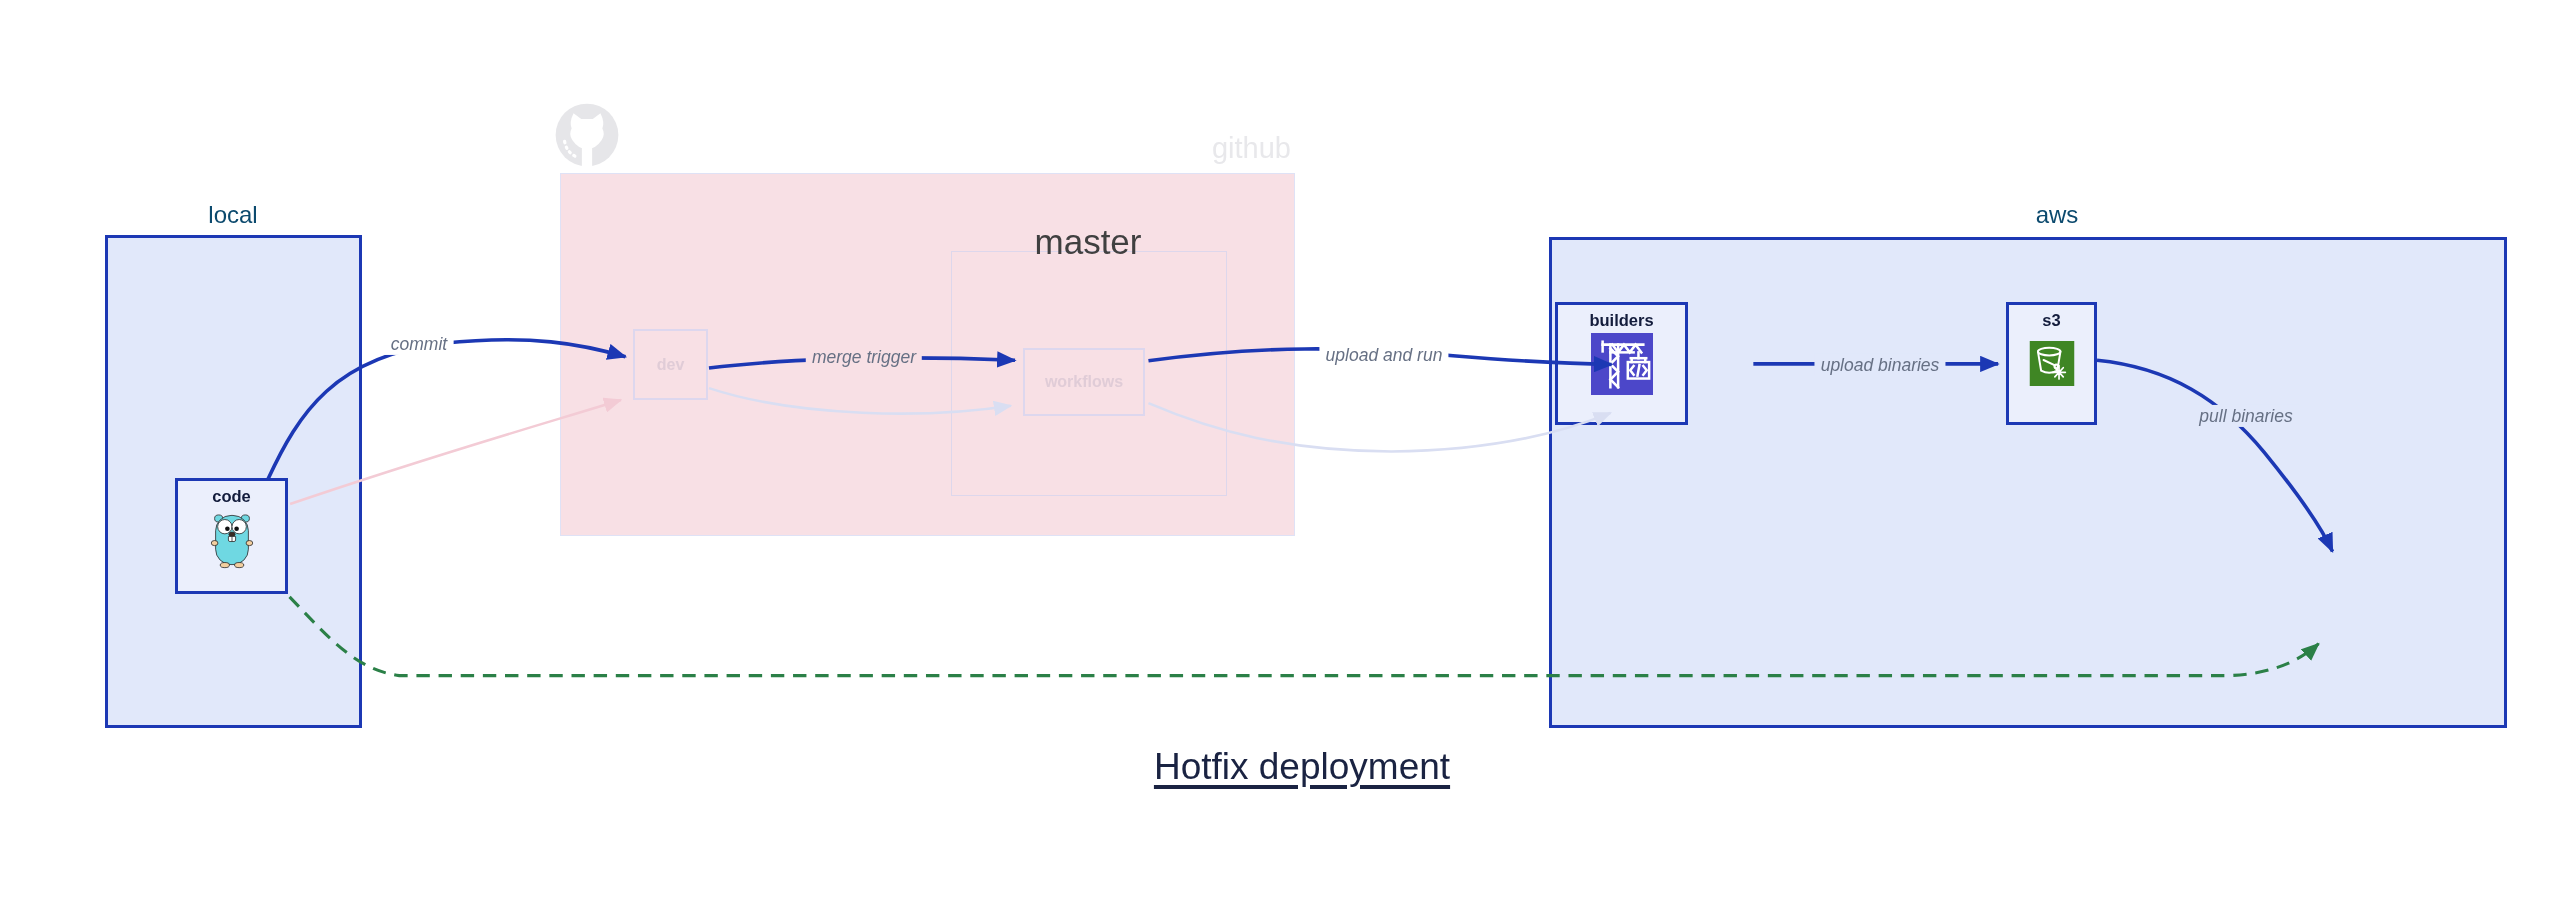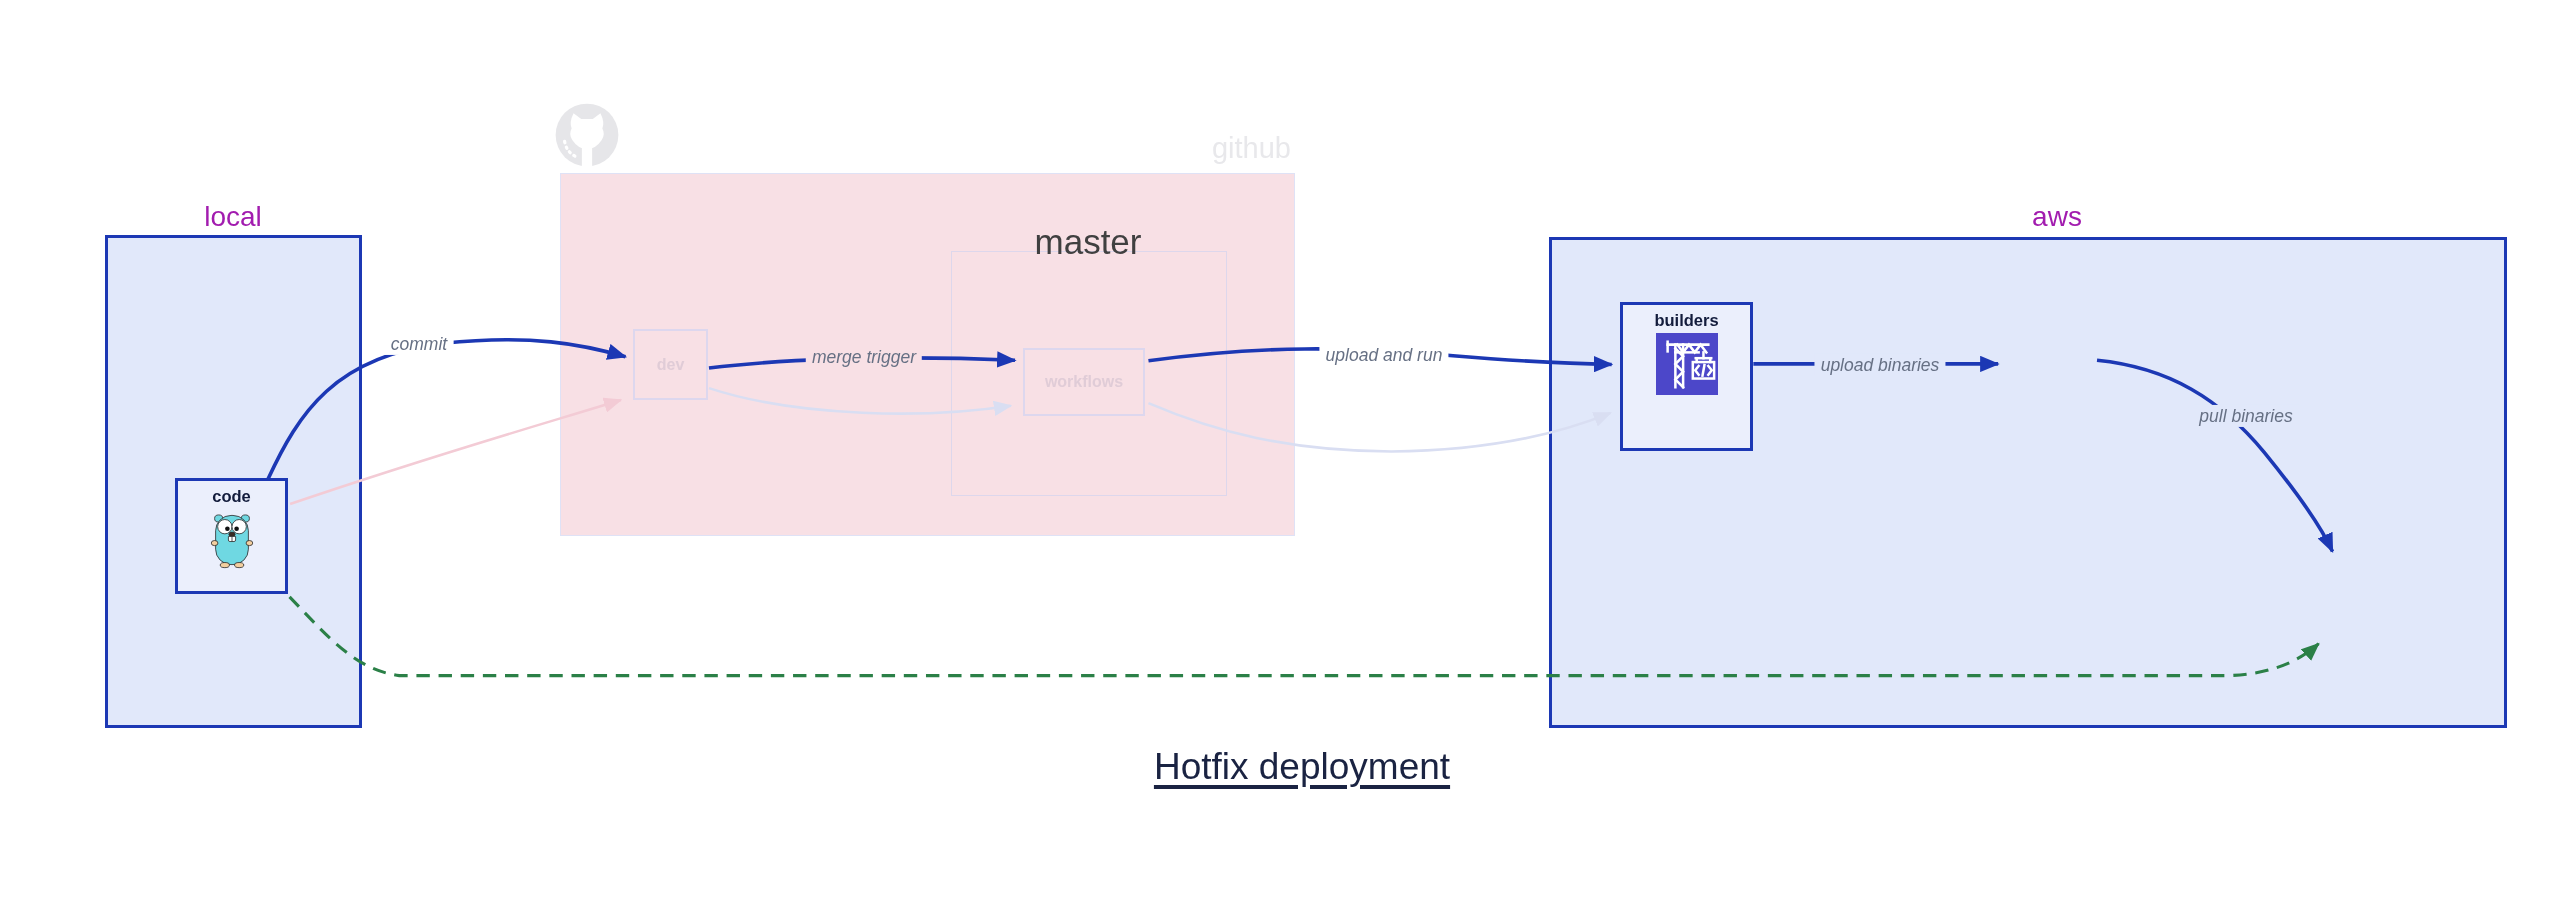--- a/index.html
+++ b/index.html
@@ -4,21 +4,21 @@
 <style>
   html,body { margin:0; padding:0; background:#fff; }
   .canvas { position:relative; width:2604px; height:902px; background:#ffffff;
             font-family:"Liberation Sans", sans-serif; overflow:hidden; }
 
   .container-box { position:absolute; box-sizing:border-box; z-index:1; }
   .cb-strong { border:3.1px solid #1c38b4; background:#e1e8fa; }
   .cb-github { border:1.5px solid #dfe2f6; background:#f8e0e5; }
   .cb-master { border:1.5px solid #ddd7ec; background:transparent; }
 
-  .container-label { position:absolute; z-index:2; font-size:28px; color:#a21caf; white-space:nowrap; }
+  .container-label { position:absolute; z-index:2; font-size:24px; color:#0c4a6e; white-space:nowrap; }
   .center-x { transform:translateX(-50%); }
   .lbl-github { font-size:29px; color:#e8e8eb; }
   .lbl-master { font-size:35px; color:#404040; }
 
   .node { position:absolute; box-sizing:border-box; z-index:4; }
   .node-strong { border:3.1px solid #1c38b4; background:#ebeffc; }
   .node-faded  { border:2.1px solid #ddd7ee; background:transparent;
                  display:flex; align-items:center; justify-content:center; }
   .node-label { position:absolute; top:6.2px; left:0; width:100%; text-align:center;
                 font-weight:bold; font-size:16.5px; color:#131c3c; }
@@ -86,21 +86,21 @@
   </div>
 
   <div class="node node-faded" style="left:633px; top:329px; width:75px; height:71px;">
     <span class="node-label-faded">dev</span>
   </div>
 
   <div class="node node-faded" style="left:1023px; top:348px; width:122px; height:68px;">
     <span class="node-label-faded">workflows</span>
   </div>
 
-  <div class="node node-strong" style="left:1620px; top:302px; width:133px; height:149px;">
+  <div class="node node-strong" style="left:1555px; top:302px; width:133px; height:123px;">
     <div class="node-label">builders</div>
     <svg class="icon-square" style="top:28px;" width="62" height="62" viewBox="0 0 64 64">
       <rect x="0" y="0" width="64" height="64" fill="#4c47c9"></rect>
       <g stroke="#ffffff" stroke-width="2.6" fill="none" stroke-linecap="square">
         <path d="M12 9 v10"></path>
         <path d="M12 12 h42"></path>
         <path d="M20 20 h24"></path>
         <path d="M22 12 l6 8 l6 -8 l6 8 l6 -8 l6 8"></path>
         <path d="M20 12 v44 M28 12 v44"></path>
         <path d="M20 16 l8 8 l-8 8 l8 8 l-8 8 l8 8"></path>
@@ -108,20 +108,35 @@
         <path d="M41 26 h16"></path>
         <path d="M42 26 v4 M56 26 v4"></path>
         <rect x="38" y="30" width="22" height="17"></rect>
         <path d="M44 34 l-3.5 4.5 l3.5 4.5"></path>
         <path d="M54 34 l3.5 4.5 l-3.5 4.5"></path>
         <path d="M50 33 l-2 11"></path>
       </g>
     </svg>
   </div>
 
+  <div class="node node-strong" style="left:2006px; top:302px; width:91px; height:123px;">
+    <div class="node-label">s3</div>
+    <svg class="icon-square" style="top:36px;" width="45" height="45" viewBox="0 0 64 64">
+      <rect x="0" y="0" width="64" height="64" fill="#3f8624"></rect>
+      <g stroke="#ffffff" stroke-width="2.8" fill="none" stroke-linecap="round">
+        <ellipse cx="28" cy="15" rx="16" ry="5.5"></ellipse>
+        <path d="M12 15 l4.5 27 q11.5 6 23 0 l4.5 -27"></path>
+        <path d="M20 27 l17 8"></path>
+        <circle cx="38" cy="36" r="2.6"></circle>
+      </g>
+      <g stroke="#ffffff" stroke-width="2.4" fill="none" stroke-linecap="round">
+        <path d="M42 35 v19 M33 44.5 h18 M36 38 l12 13 M48 38 l-12 13"></path>
+      </g>
+    </svg>
+  </div>
 
 
   <svg class="edges" width="2604" height="902" viewBox="0 0 5054 1750">
     <defs>
       <marker id="arrBlue" viewBox="0 0 12 10" refX="11" refY="5" markerWidth="38" markerHeight="32" orient="auto" markerUnits="userSpaceOnUse">
           <path d="M0 0 L12 5 L0 10 Z" fill="#1c38b4"></path>
         </marker>
       <marker id="arrGreen" viewBox="0 0 12 10" refX="11" refY="5" markerWidth="36" markerHeight="30" orient="auto" markerUnits="userSpaceOnUse">
           <path d="M0 0 L12 5 L0 10 Z" fill="#2b8047"></path>
         </marker>

